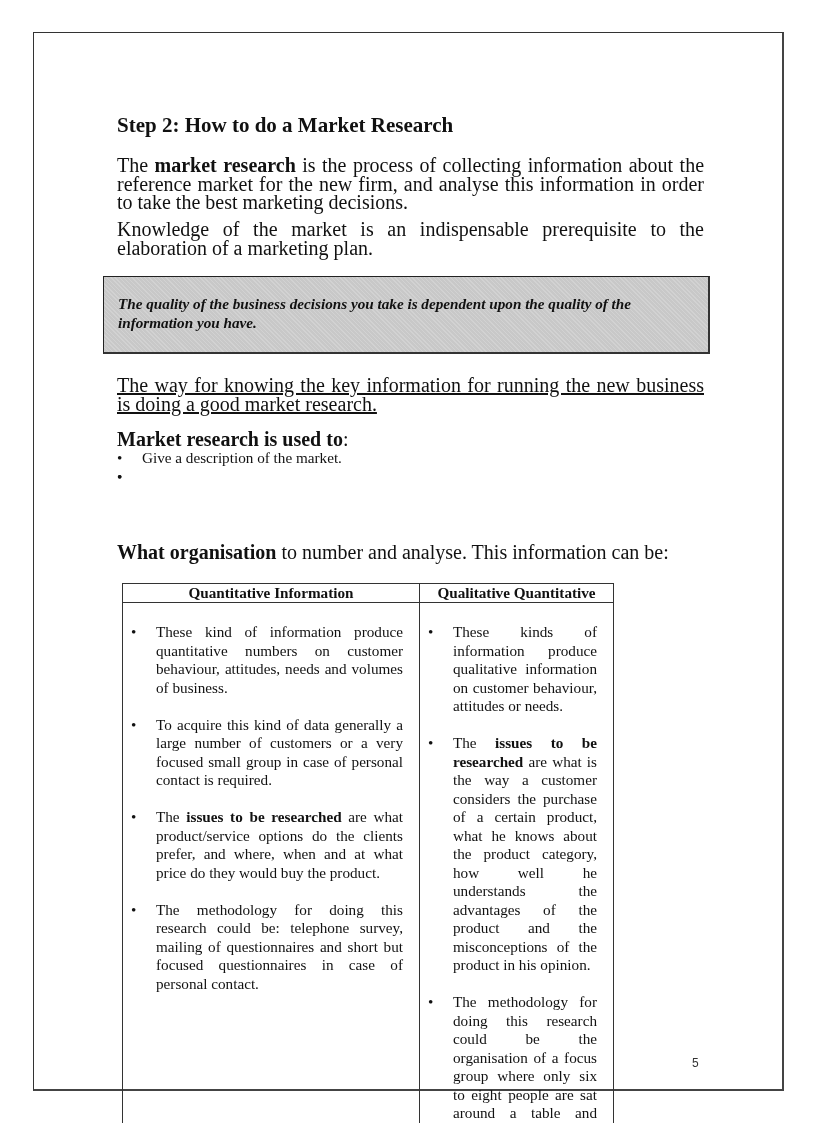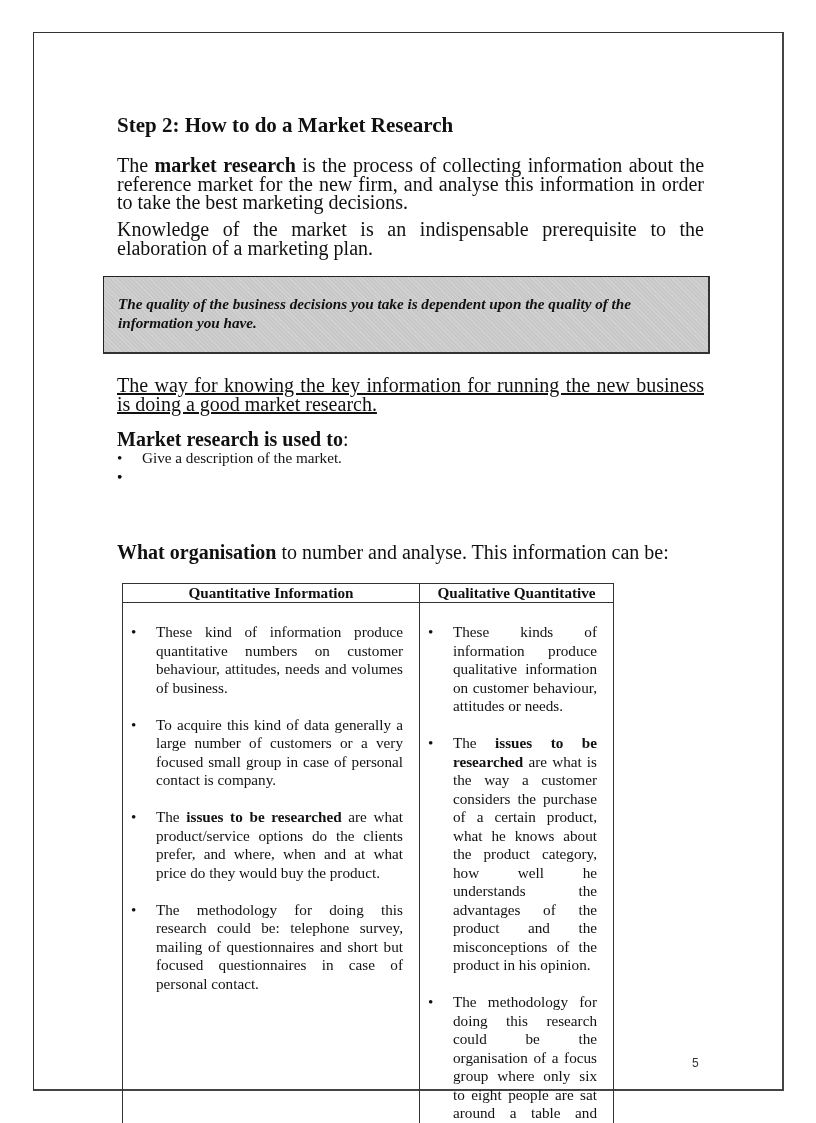--- a/index.html
+++ b/index.html
@@ -89,21 +89,21 @@
     <tr>
       <th>Quantitative Information</th>
       <th>Qualitative Quantitative</th>
     </tr>
   </thead>
   <tbody>
     <tr>
       <td class="left">
         <ul class="plain cell-list">
           <li><span class="bullet">•</span><span>These kind of information produce quantitative numbers on customer behaviour, attitudes, needs and volumes of business.</span></li>
-          <li><span class="bullet">•</span><span>To acquire this kind of data generally a large number of customers or a very focused small group in case of personal contact is company.</span></li>
+          <li><span class="bullet">•</span><span>To acquire this kind of data generally a large number of customers or a very focused small group in case of personal contact is required.</span></li>
           <li><span class="bullet">•</span><span>The </span><span class="em">issues to be researched</span><span> are what product/service options do the clients prefer, and where, when and at what price do they would buy the product.</span></li>
           <li><span class="bullet">•</span><span>The methodology for doing this research could be: telephone survey, mailing of questionnaires and short but focused questionnaires in case of personal contact.</span></li>
         </ul>
       </td>
       <td class="right">
         <ul class="plain cell-list">
           <li><span class="bullet">•</span><span>These kinds of information produce qualitative information on customer behaviour, attitudes or needs.</span></li>
           <li><span class="bullet">•</span><span>The </span><span class="em">issues to be researched</span><span> are what is the way a customer considers the purchase of a certain product, what he knows about the product category, how well he understands the advantages of the product and the misconceptions of the product in his opinion.</span></li>
           <li><span class="bullet">•</span><span>The methodology for doing this research could be the organisation of a focus group where only six to eight people are sat around a table and invited to discuss their views on your (carefully chosen and controlled) questions.</span></li>
         </ul>

